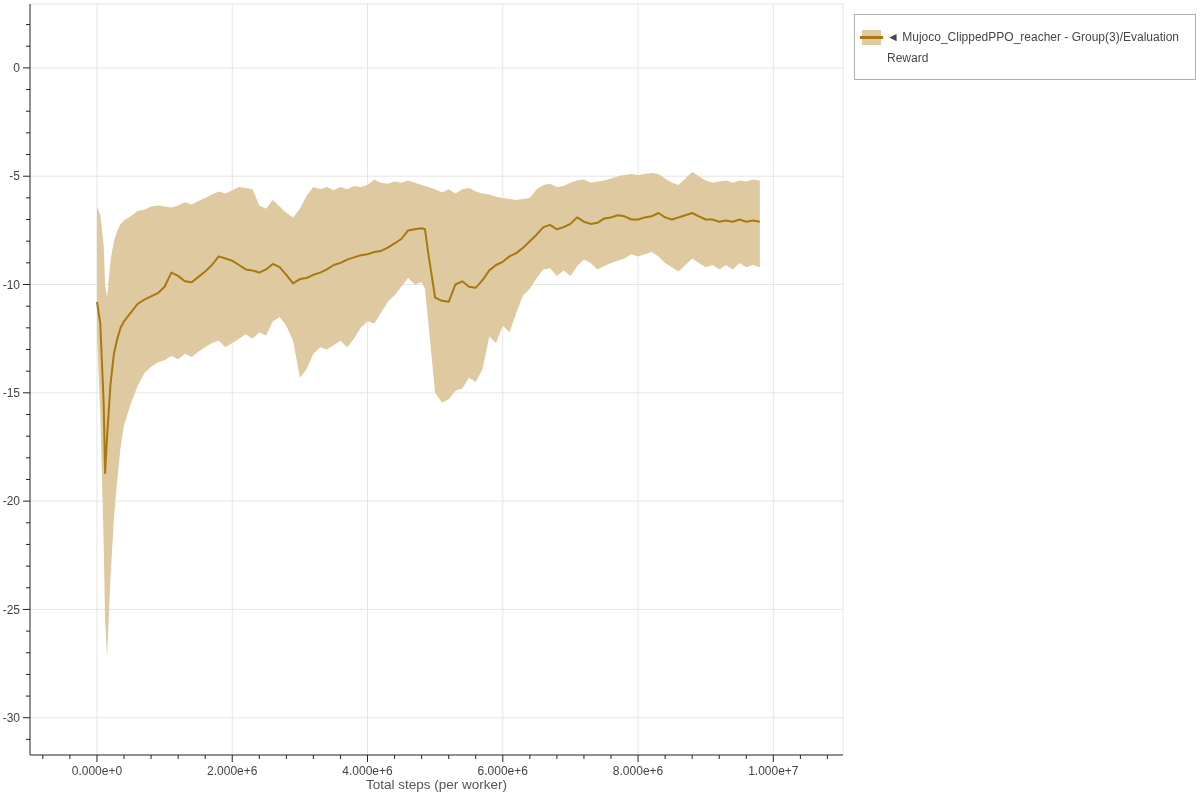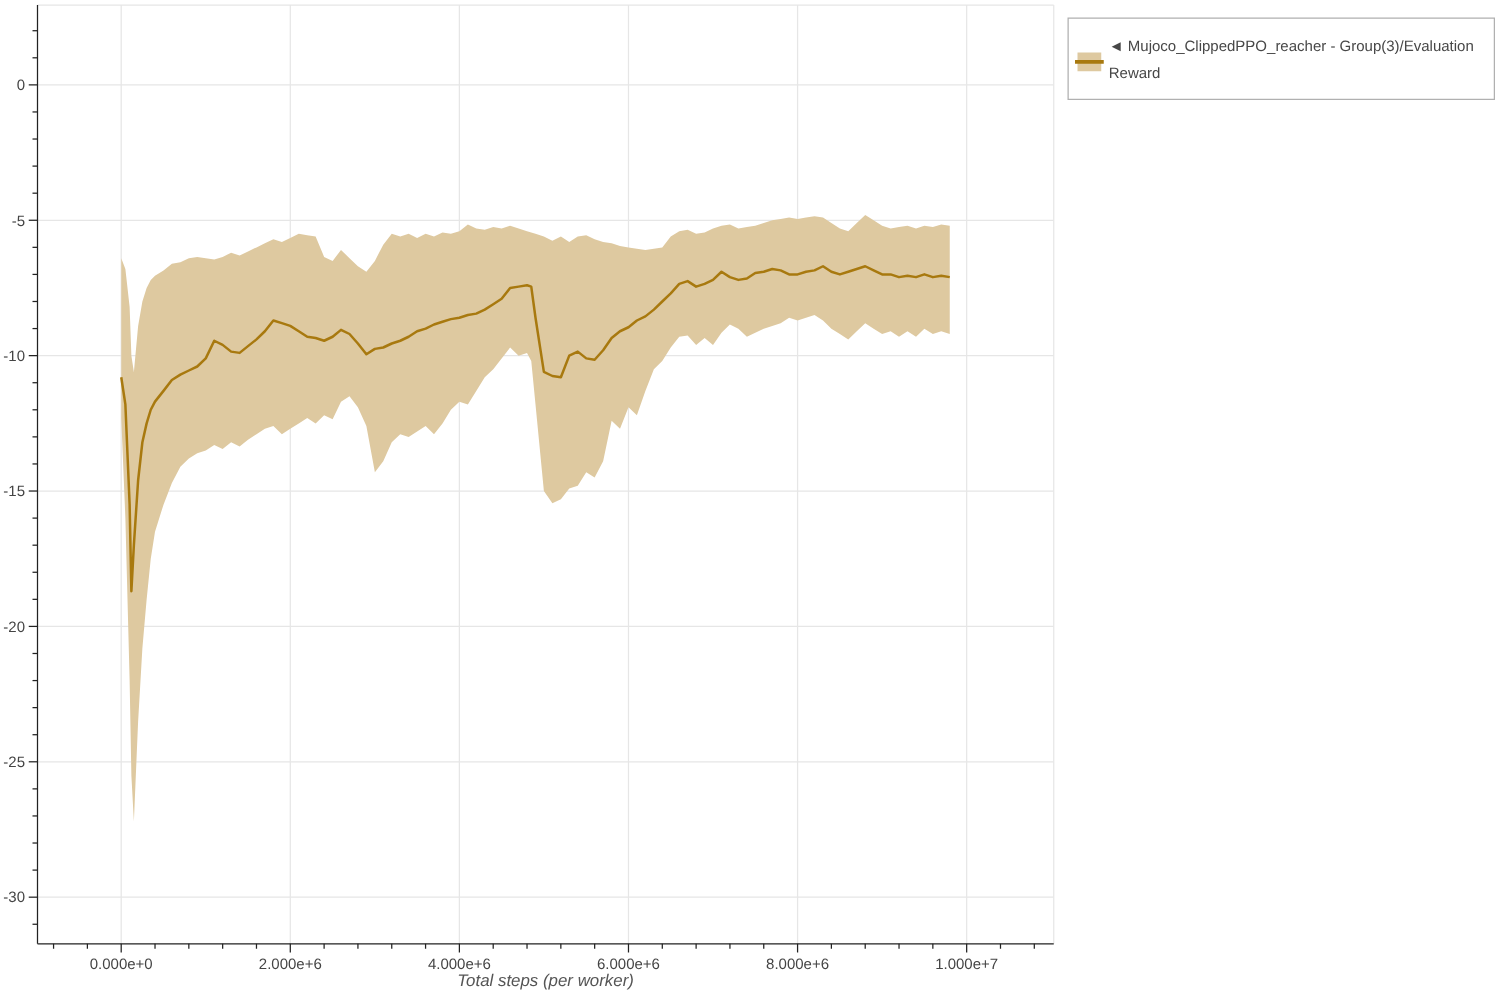--- a/index.html
+++ b/index.html
@@ -8,28 +8,28 @@
     --c-legend-text:#474747; --c-bg:#ffffff;
   }
   html,body{margin:0;padding:0;background:#fff;}
   .stage{
     position:relative; width:1200px; height:800px; background:var(--c-bg);
     font-family:"Liberation Sans", sans-serif; overflow:hidden;
   }
   .plot-svg{position:absolute; left:0; top:0;}
   .x-axis-title{
     position:absolute; left:30px; top:777px; width:813px; text-align:center;
-    font-style:italic; font-size:13.5px; color:var(--c-xlabel);
+    font-size:13.5px; color:var(--c-xlabel);
   }
   .legend{
     position:absolute; left:854px; top:14px; width:342px; box-sizing:border-box;
     background:#fff; border:1px solid var(--c-legend-border);
     padding:12px 8px 10px 7px;
   }
-  .legend-item{display:flex; align-items:center; cursor:pointer;}
+  .legend-item{display:flex; align-items:flex-start; cursor:pointer;}
   .legend-swatch{
     position:relative; flex:0 0 auto; width:19px; height:15px; margin-top:3px;
     margin-right:6px; background:var(--c-band);
   }
   .legend-swatch-line{
     position:absolute; left:-2px; right:-2px; top:50%; margin-top:-1.5px;
     height:3px; background:var(--c-line);
   }
   .legend-label{
     flex:0 0 auto; width:298px; font-size:12px; line-height:21px;

